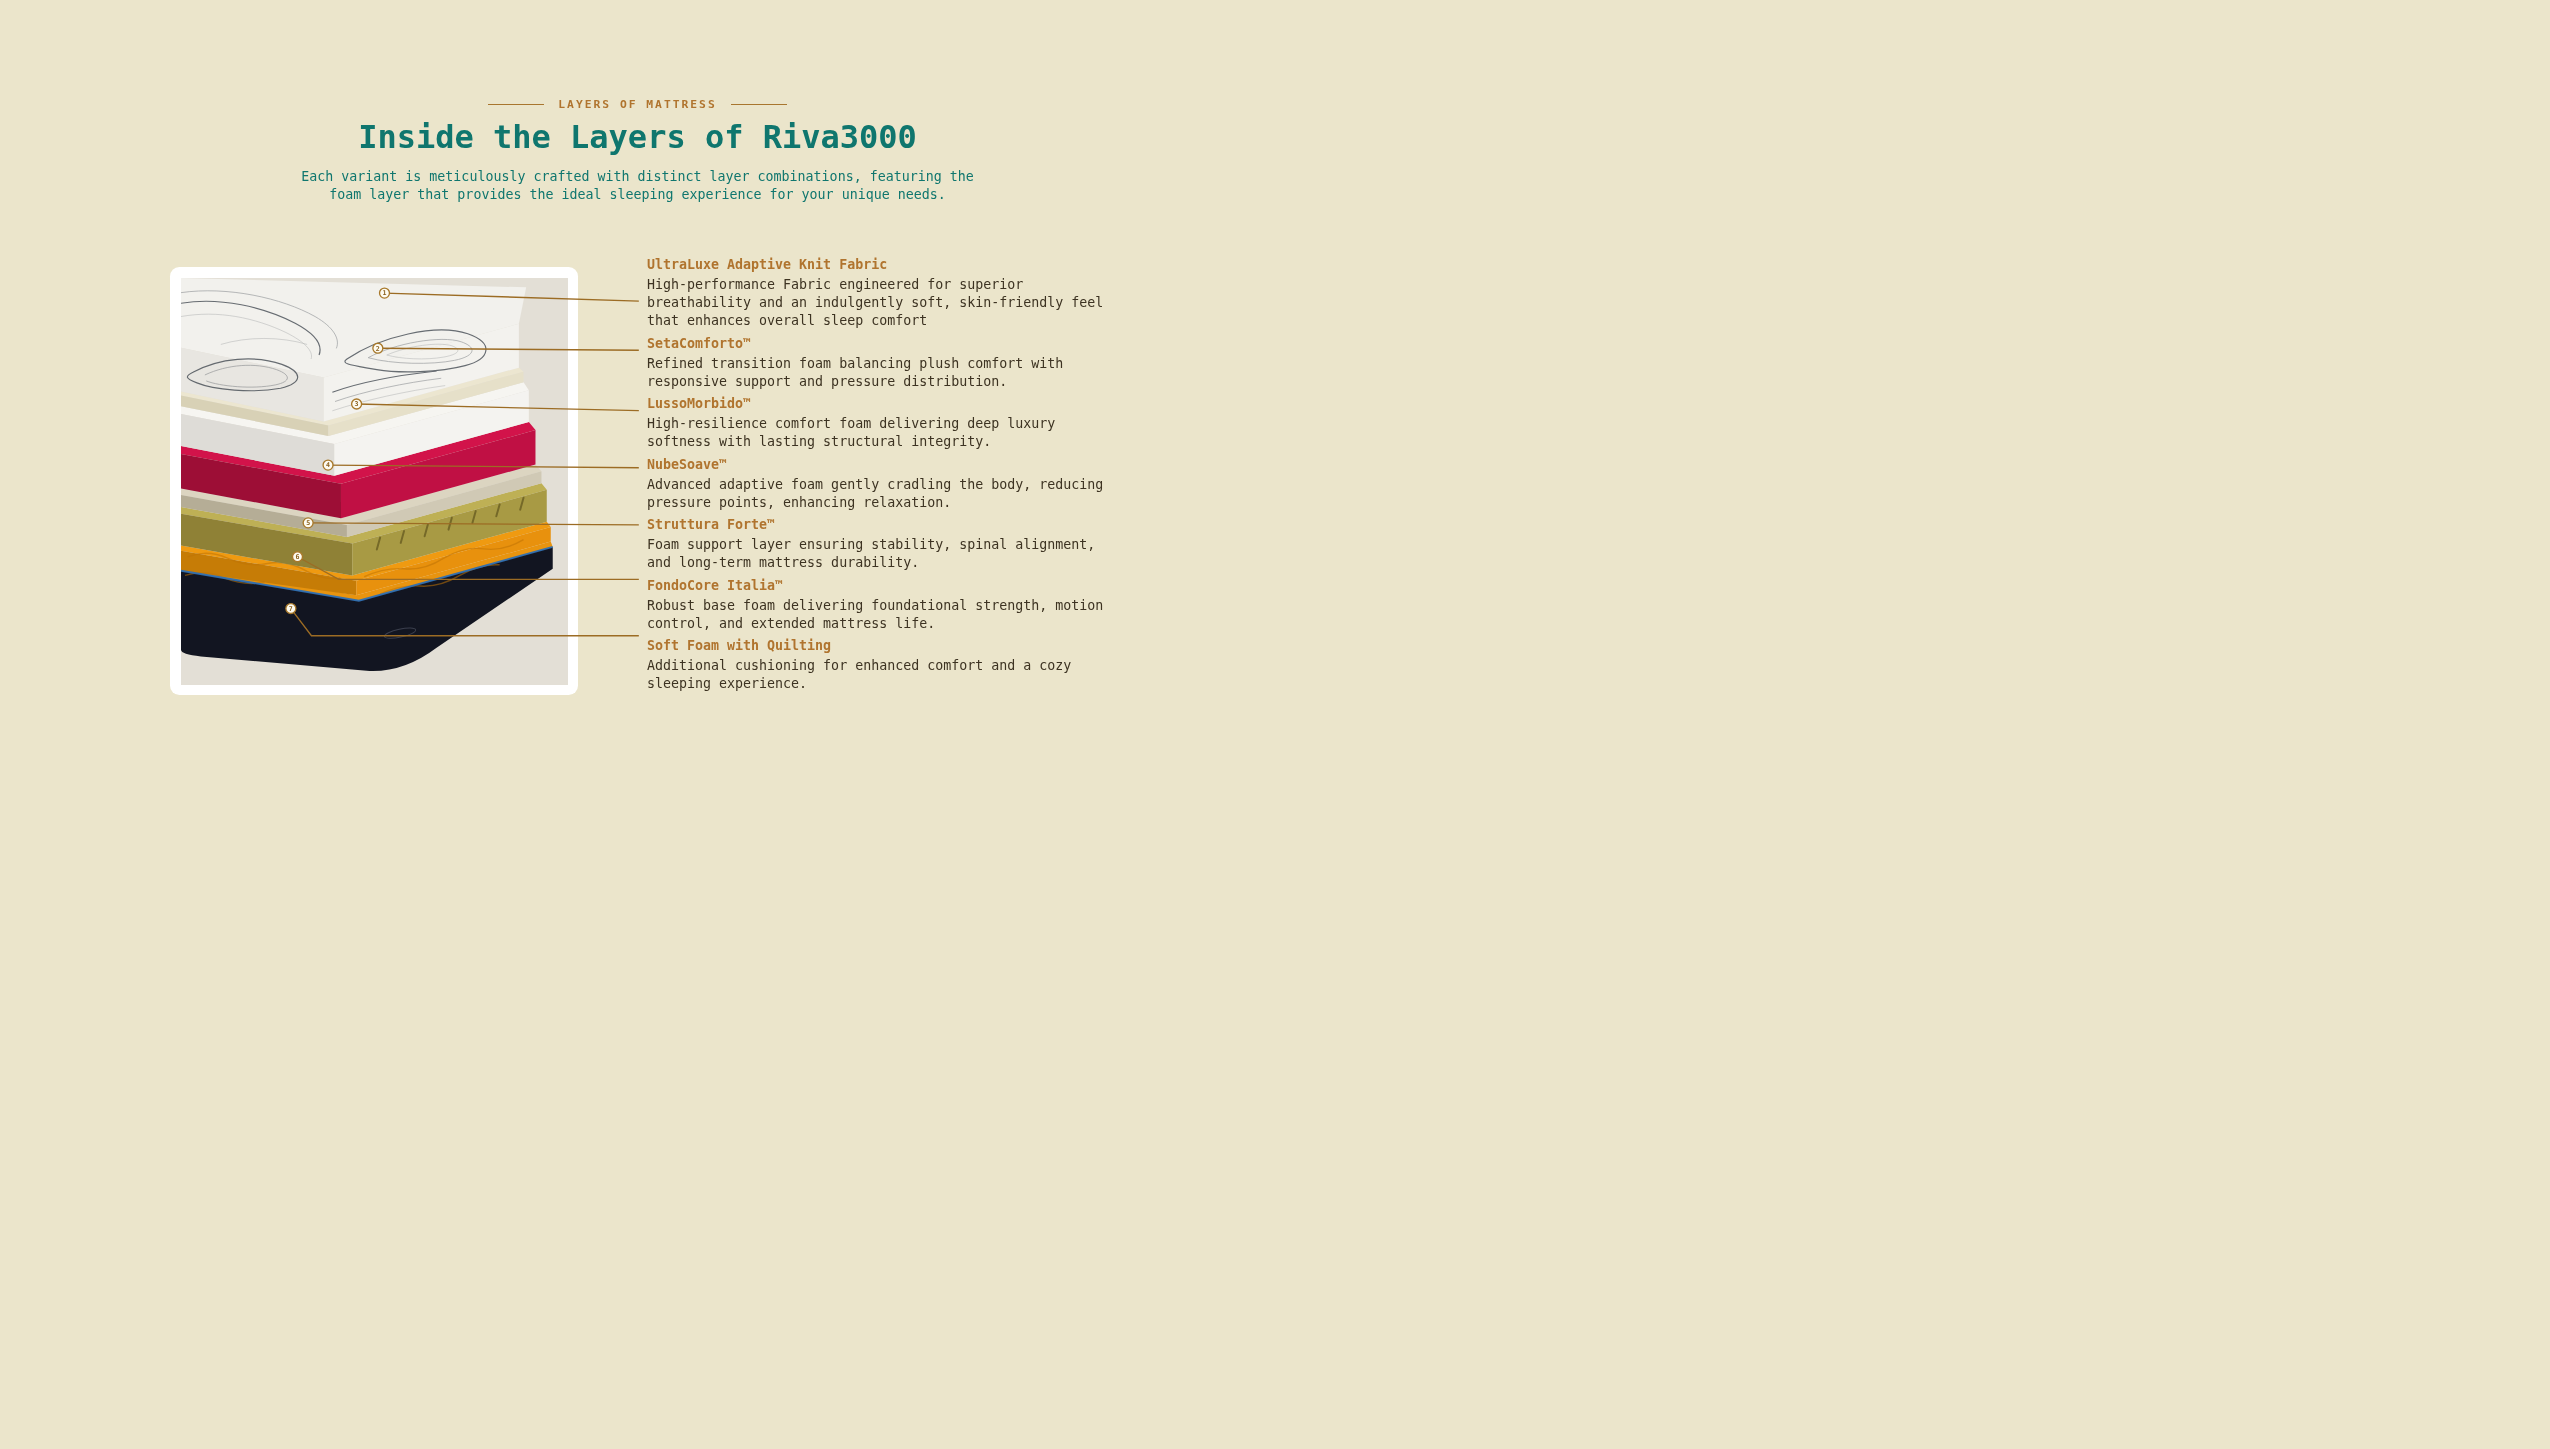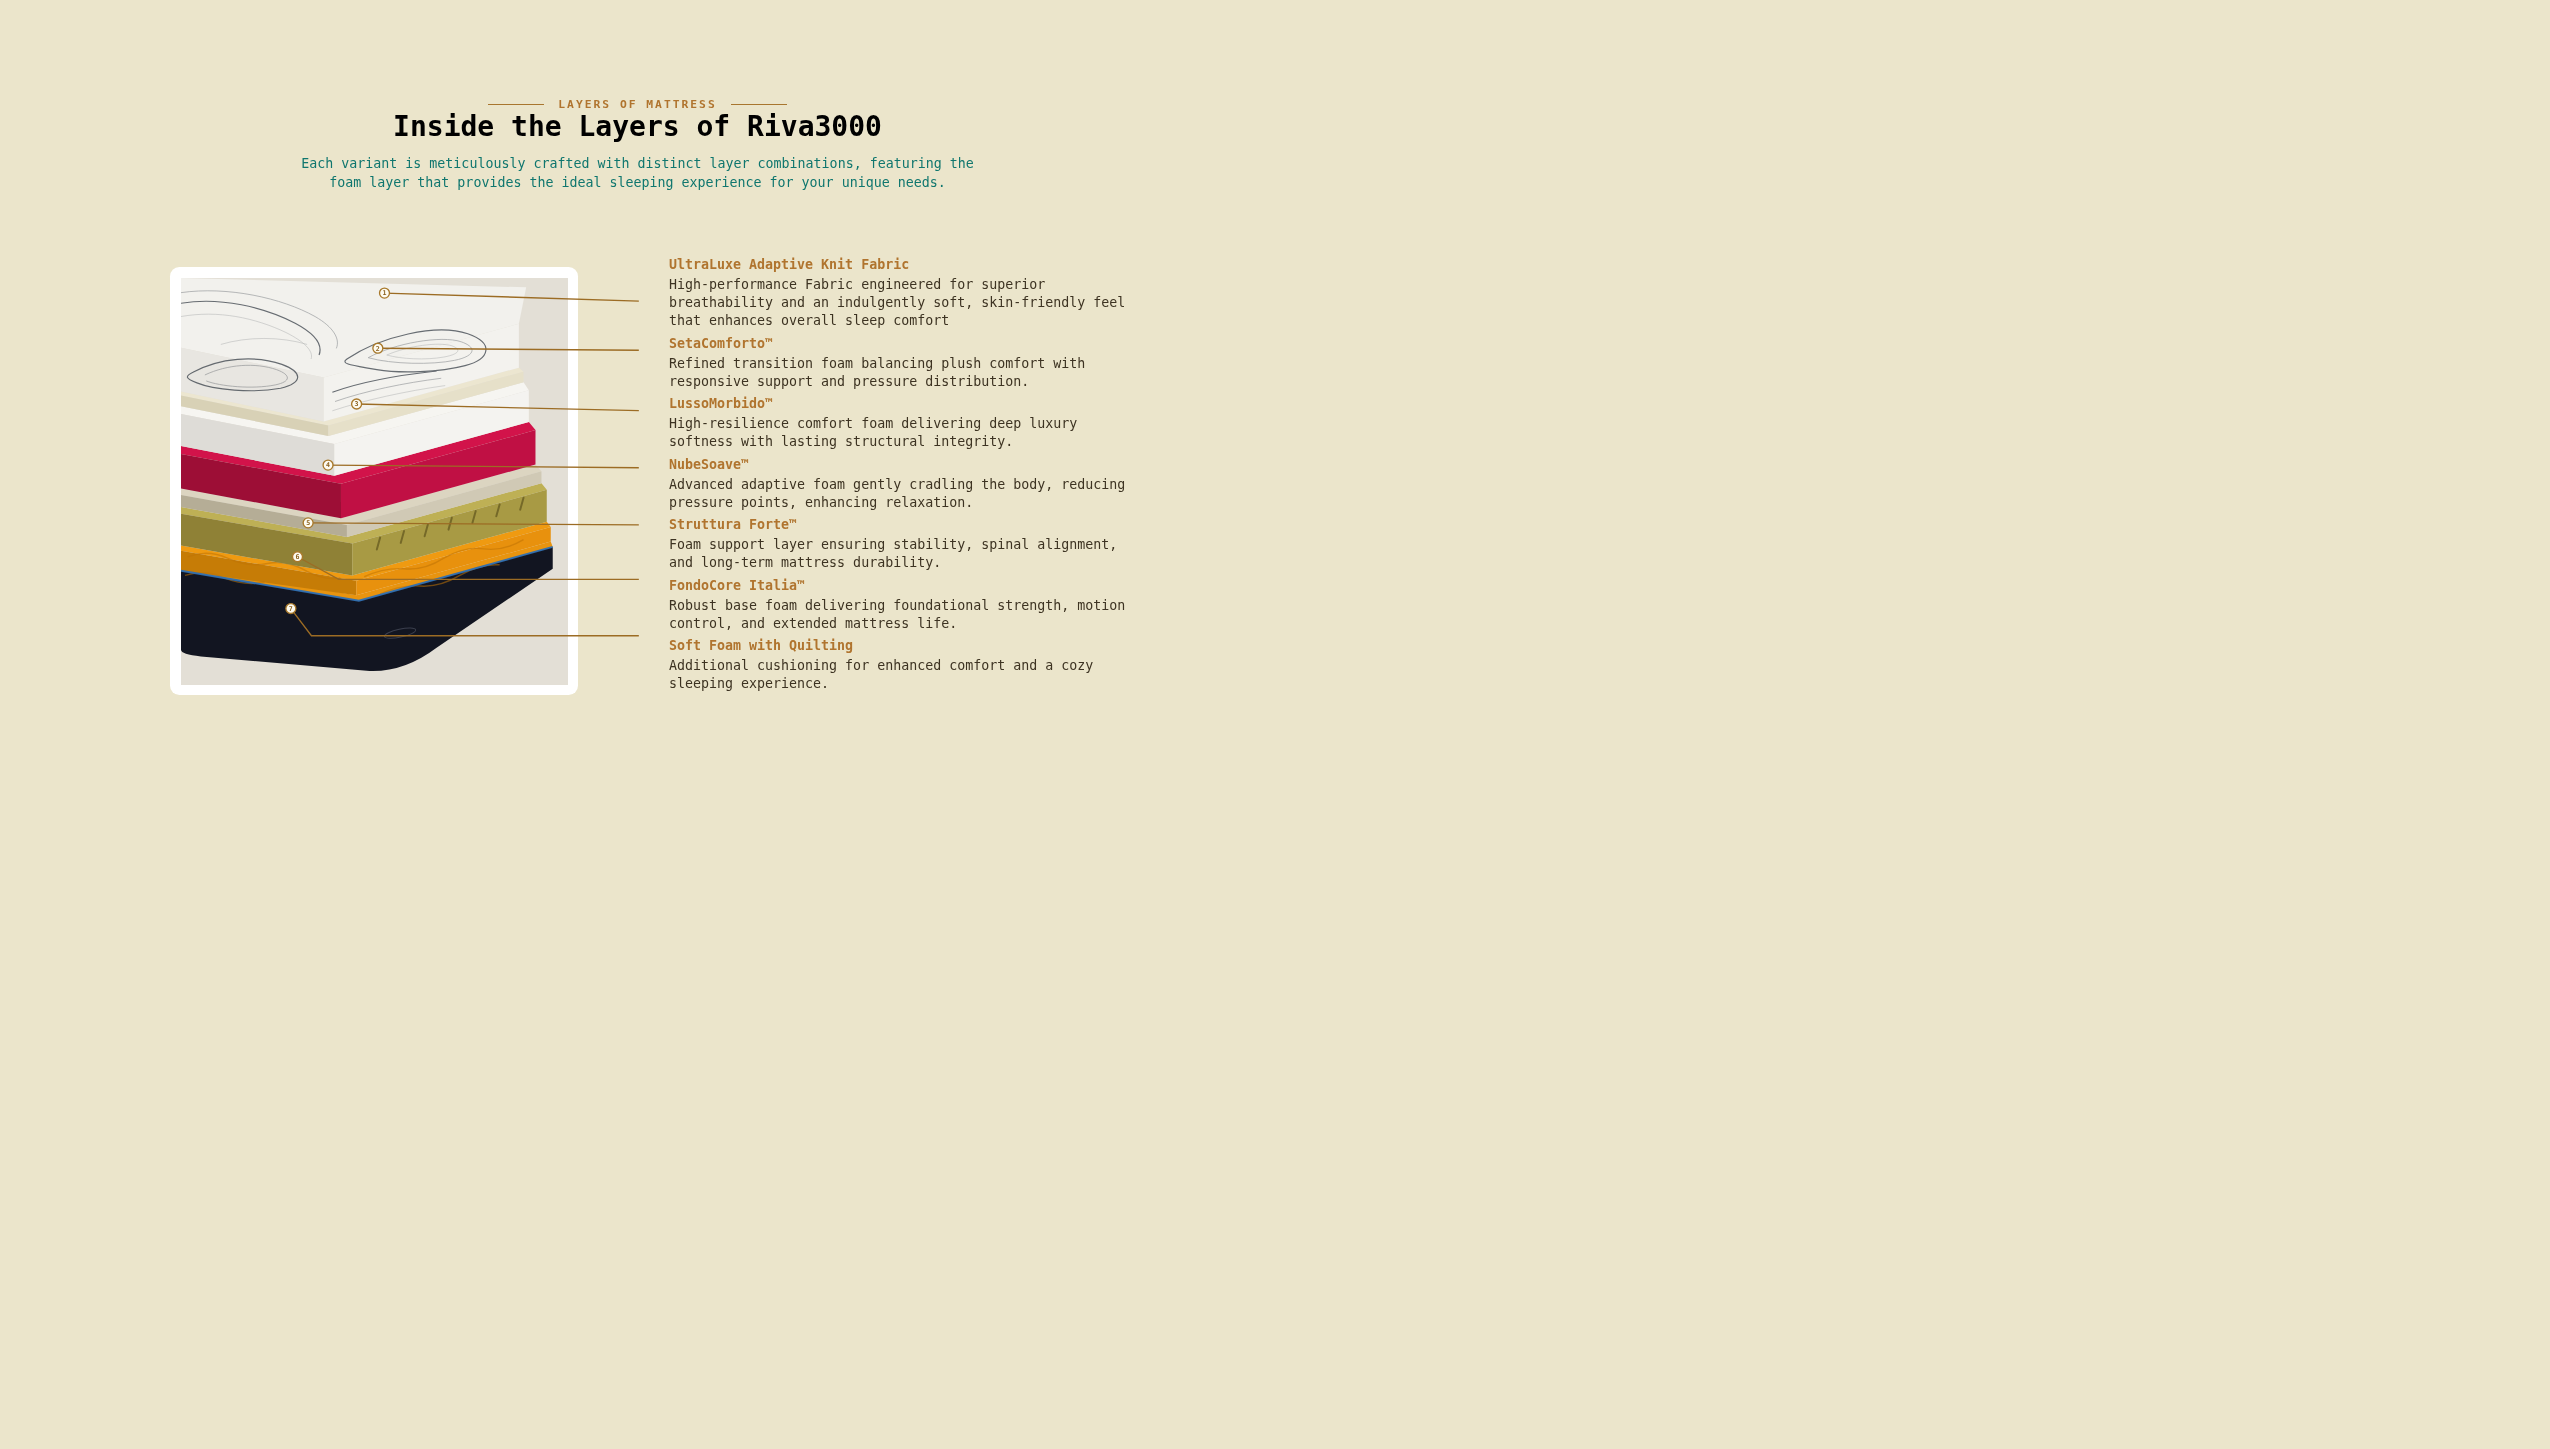--- a/index.html
+++ b/index.html
@@ -7,21 +7,21 @@
     width:1275px;height:725px;position:relative;overflow:hidden;
     background:#ebe5cb;
     font-family:"DejaVu Sans Mono", monospace;
   }
   
   .header{position:absolute;top:98px;left:0;width:100%;text-align:center;}
   .eyebrow-row{display:flex;align-items:center;justify-content:center;gap:14.6px;text-align:right;}
   .eyebrow-line{width:56px;height:1.3px;background:#a8762f;}
   .eyebrow{font-size:11.3px;font-weight:bold;letter-spacing:2px;color:#b0742e;}
   h1.title{
-    margin:0 0 0 0;font-size:28px;line-height:1.15;font-weight:bold;color:#000000;
+    margin:8px 0 0 0;font-size:32px;line-height:1.15;font-weight:bold;color:#0f766e;
   }
   .subtitle{
     margin:12px auto 0 auto;max-width:691px;
     font-size:13.3px;line-height:18.6px;color:#0f766e;
   }
   
   .figure-frame{
     position:absolute;left:170px;top:267px;width:408px;height:428px;
     background:#ffffff;border-radius:9.3px;
   }
@@ -32,21 +32,21 @@
   .figure-inner svg{display:block;}
   
   .callouts{position:absolute;left:0;top:0;width:1275px;height:725px;pointer-events:none;}
   .callouts line,.callouts polyline{stroke:#9c6c24;stroke-width:2;fill:none;}
   .callouts circle{fill:#fdfbf1;stroke:#a8782a;stroke-width:2;}
   .callouts text{
     font-family:"DejaVu Sans Mono",monospace;font-size:10px;font-weight:bold;
     fill:#8a5f1d;text-anchor:middle;
   }
   
-  .layers-col{position:absolute;left:669px;top:256px;width:469px;}
+  .layers-col{position:absolute;left:647px;top:256px;width:469px;}
   .layer-item{margin-bottom:4.6px;}
   .layer-name{
     font-size:13.3px;line-height:17.3px;font-weight:bold;color:#b0742e;margin-bottom:2.7px;
   }
   .layer-desc{font-size:13.3px;line-height:18px;color:#3d3322;}
 </style>
 </head>
 <body>
 
 <div class="header">

